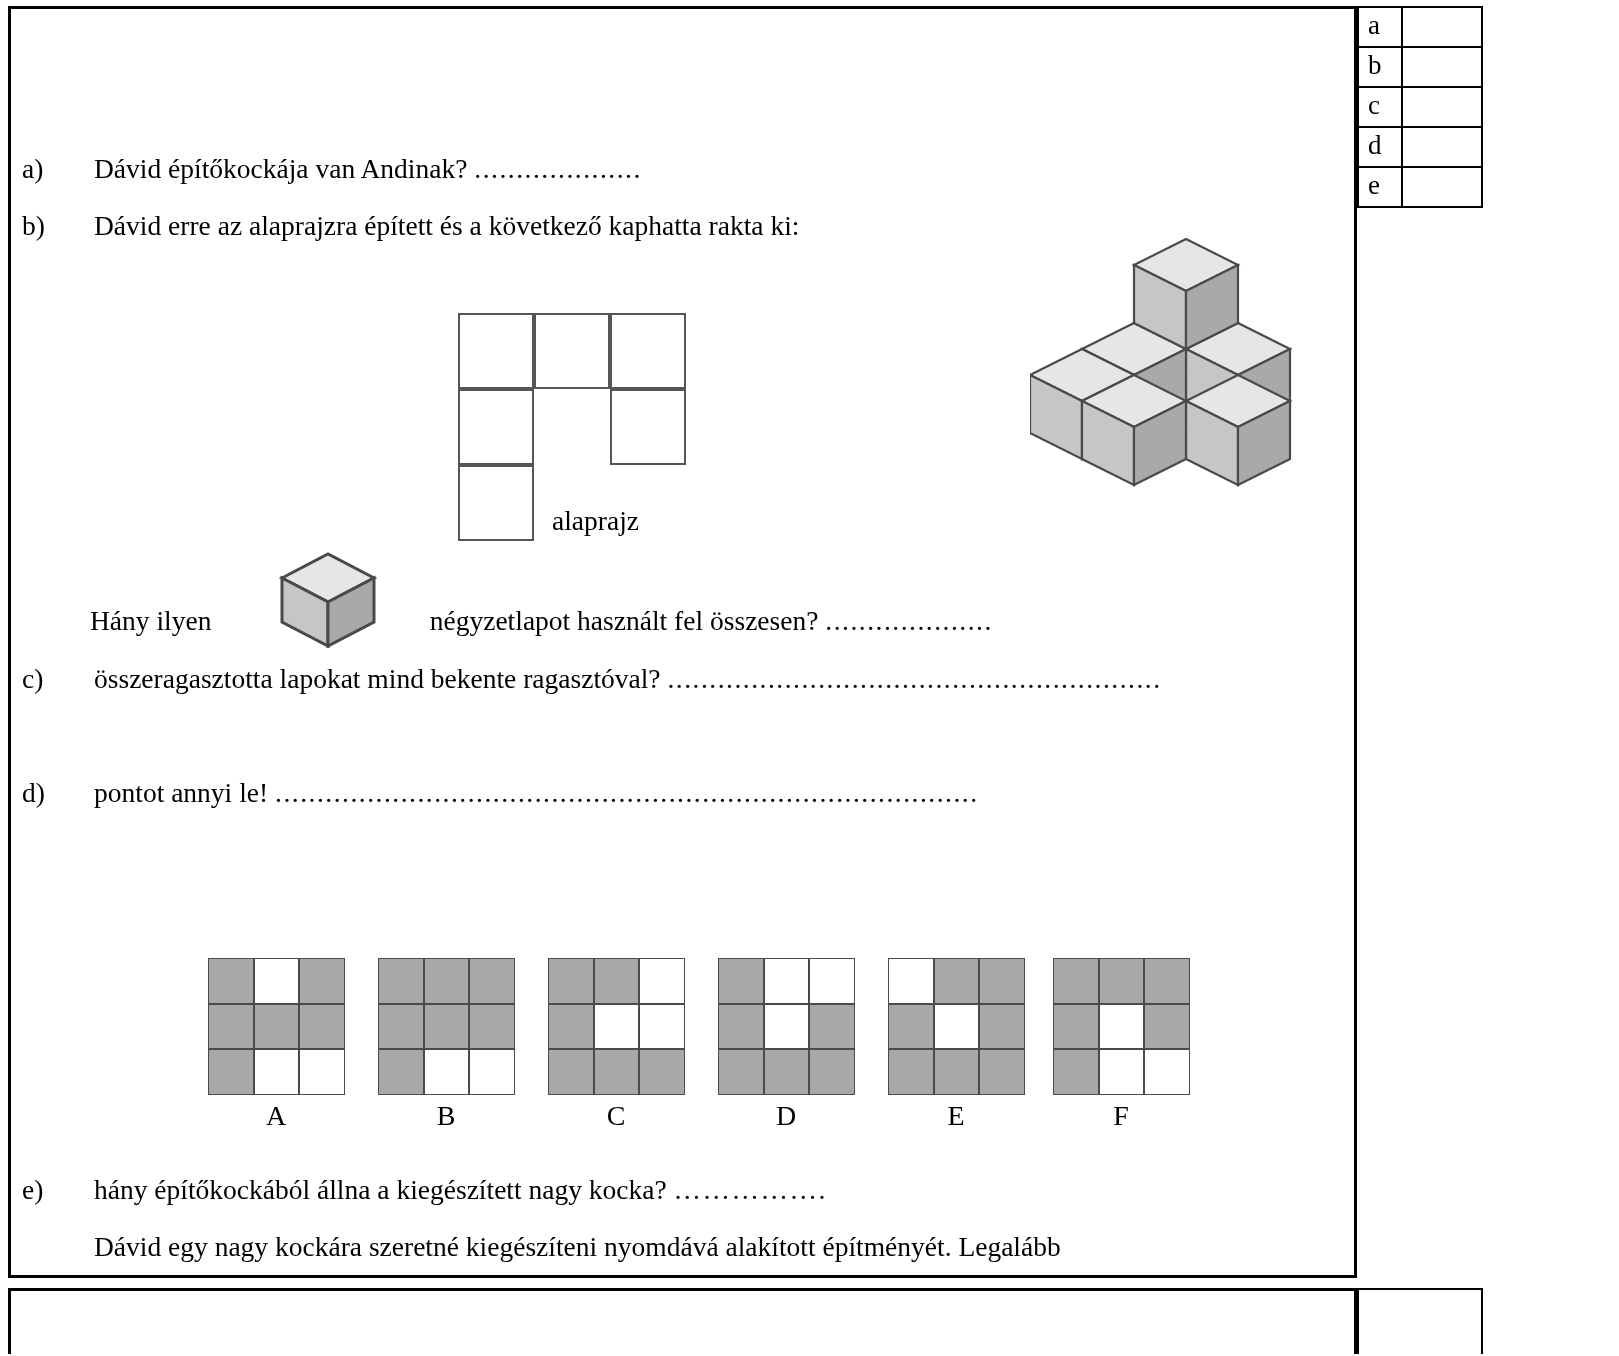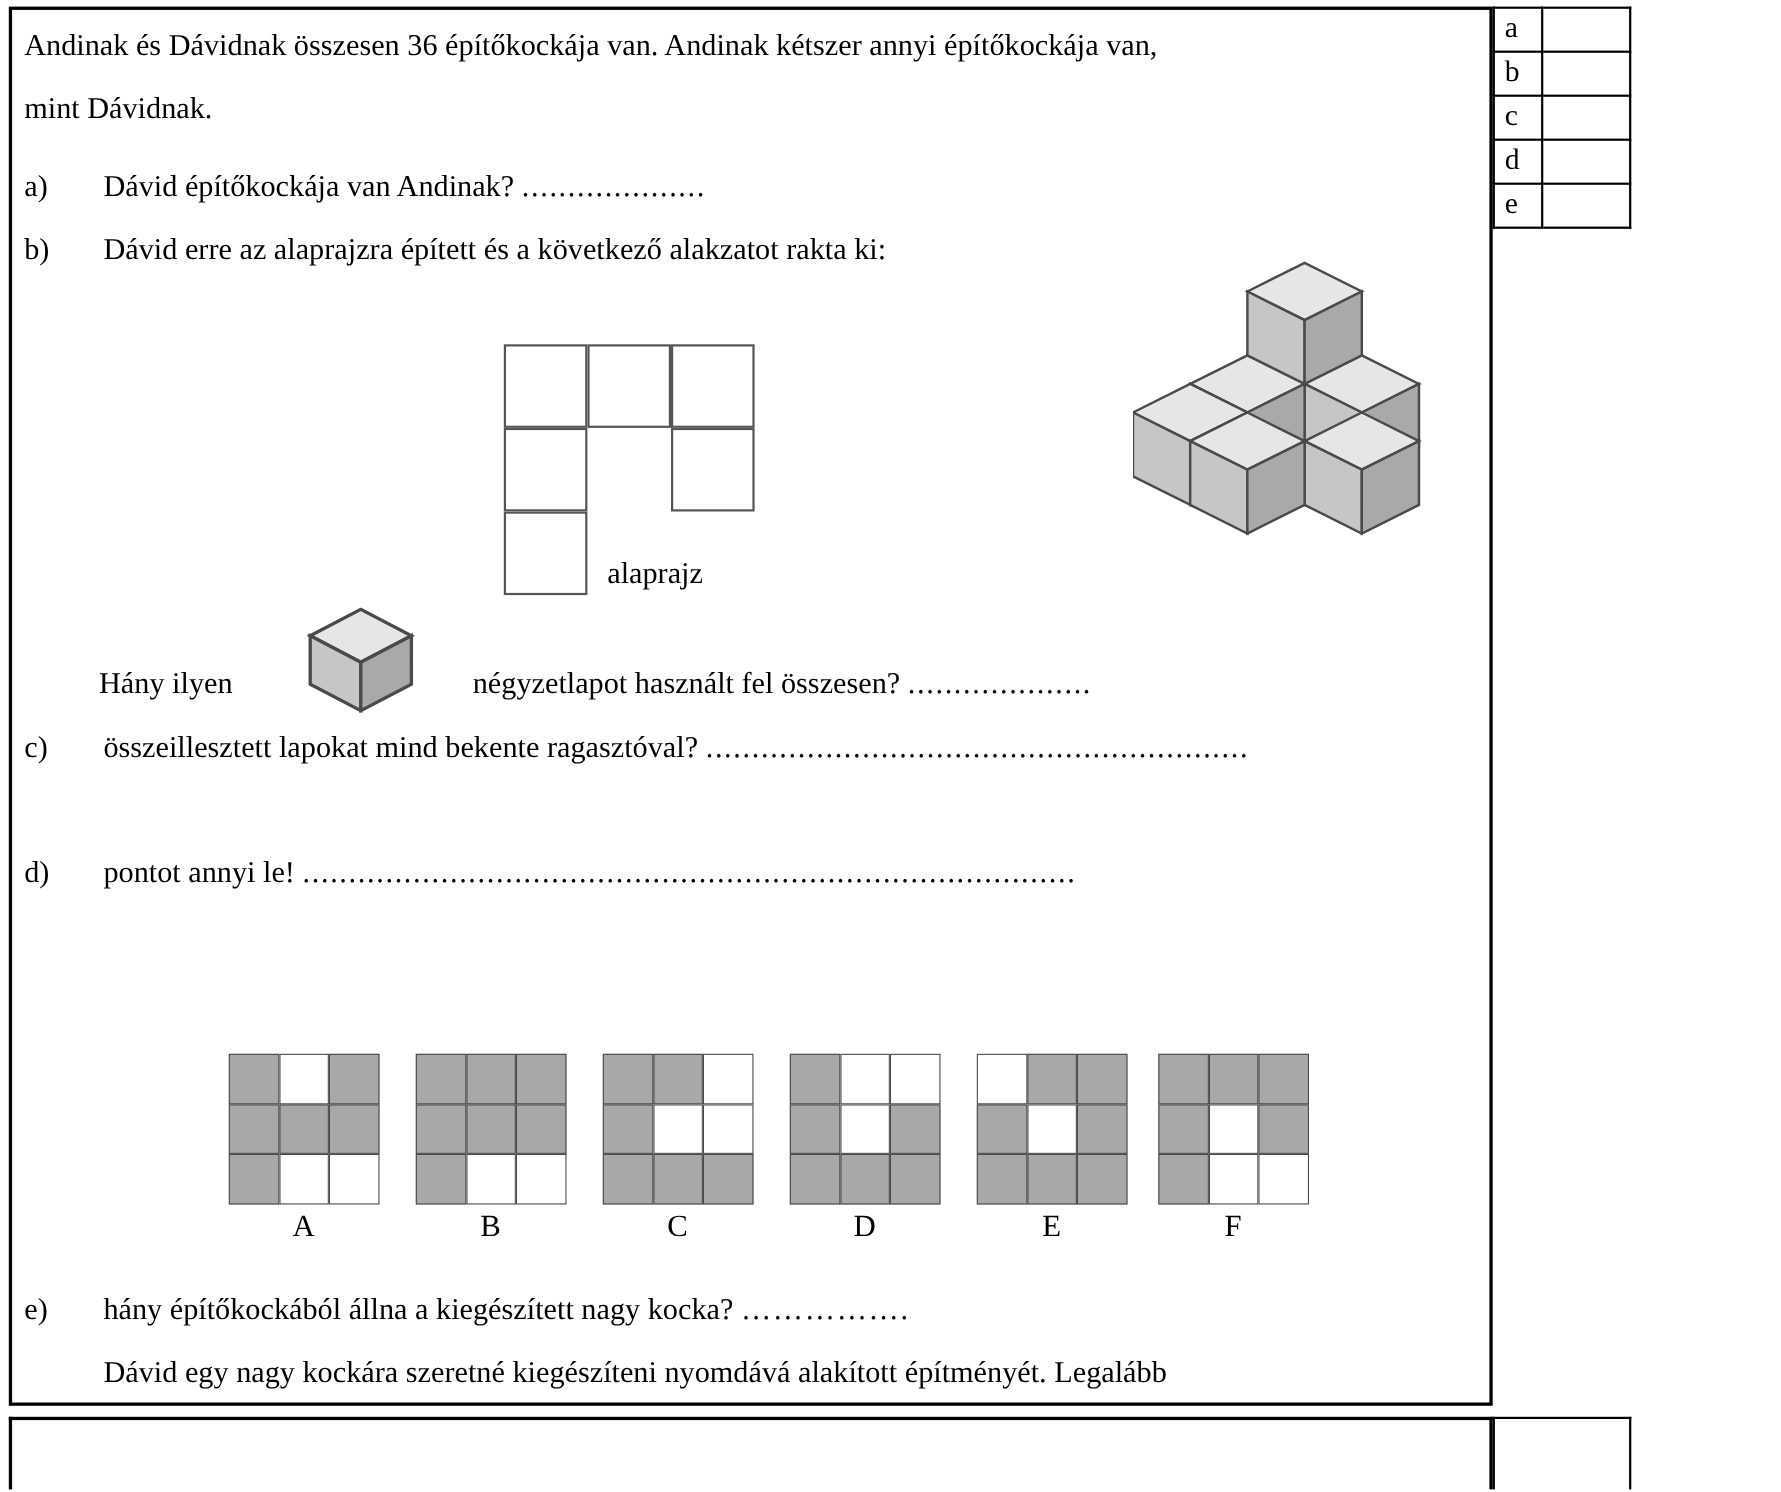--- a/index.html
+++ b/index.html
@@ -189,36 +189,32 @@
     font-size: 28px;
   }
 </style>
 </head>
 <body>
 
 <div id="page">
 
   <div class="exercise-box"></div>
 
-  <div class="para intro">
-    <span>Andinak és Dávidnak összesen 36 építőkockája van. Andinak kétszer annyi építőkockája van,</span>
-    <span class="line2">mint Dávidnak.</span>
-  </div>
 
   <div class="item" style="left:22px; top:140px; width:1305px;">
     <span class="marker">a)</span>
     <span class="body">
       <span>Dávid építőkockája van Andinak?</span>
       <span class="dots">....................</span>
     </span>
   </div>
 
   <div class="item" style="left:22px; top:197px; width:1305px;">
     <span class="marker">b)</span>
-    <span class="body">Dávid erre az alaprajzra épített és a következő alakzatot rakta ki:</span>
+    <span class="body">Dávid erre az alaprajzra épített és a következő kaphatta rakta ki:</span>
   </div>
 
   <div class="alaprajz-wrap">
     <div class="grid-plan" id="plan-grid">
         <div class="cell" style="left: 0px; top: 0px;"></div>
         <div class="cell" style="left: 76px; top: 0px;"></div>
         <div class="cell" style="left: 152px; top: 0px;"></div>
         <div class="cell" style="left: 0px; top: 76px;"></div>
         <div class="cell" style="left: 152px; top: 76px;"></div>
         <div class="cell" style="left: 0px; top: 152px;"></div>
@@ -260,21 +256,21 @@
   <div class="item" style="left:90px; top:592px; width:1240px;">
     <span style="display:inline-block;width:182px;">Hány ilyen</span>
     <span style="display:inline-block;width:144px;"></span>
     <span>négyzetlapot használt fel összesen?</span>
     <span class="dots">....................</span>
   </div>
 
   <div class="item" style="left:22px; top:650px; width:1305px;">
     <span class="marker">c)</span>
     <span class="body">
-      <span>összeillesztett lapokat mind bekente ragasztóval?</span>
+      <span>összeragasztotta lapokat mind bekente ragasztóval?</span>
       <span class="dots">...........................................................</span>
     </span>
   </div>
 
   <div class="item" style="left:22px; top:764px; width:1305px;">
     <span class="marker">d)</span>
     <span class="body">
       <span>pontot annyi le!</span>
       <span class="dots">....................................................................................</span>
     </span>

